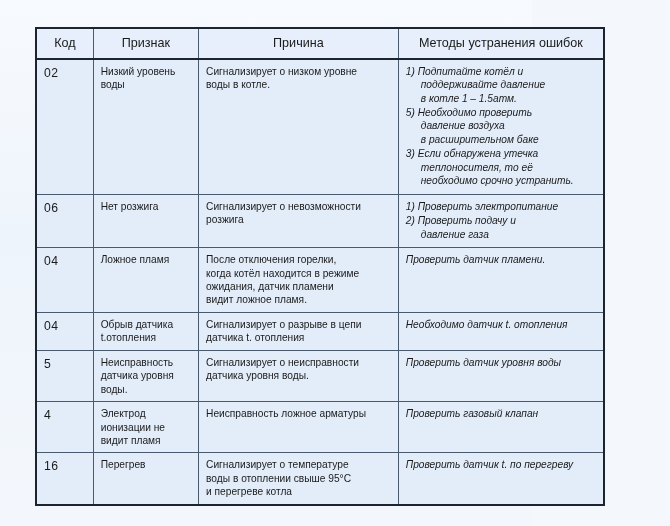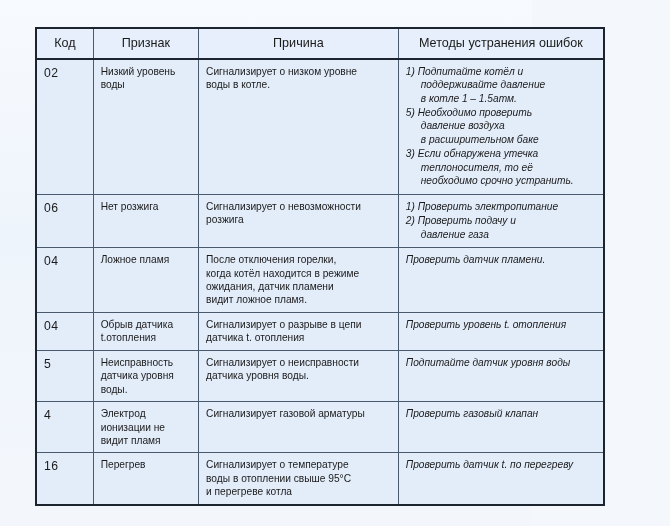--- a/index.html
+++ b/index.html
@@ -159,43 +159,43 @@
           </td>
         </tr>
         <tr>
           <td class="cell-code">04</td>
           <td class="lines">Обрыв датчика
 t.отопления</td>
           <td class="lines">Сигнализирует о разрыве в цепи
 датчика t. отопления</td>
           <td>
             <ul class="fix-list">
-              <li>Проверить уровень t. отопления</li>
+              <li>Необходимо датчик t. отопления</li>
             </ul>
           </td>
         </tr>
         <tr>
           <td class="cell-code">5</td>
           <td class="lines">Неисправность
 датчика уровня
 воды.</td>
           <td class="lines">Сигнализирует о неисправности
 датчика уровня воды.</td>
           <td>
             <ul class="fix-list">
-              <li>Подпитайте датчик уровня воды</li>
+              <li>Проверить датчик уровня воды</li>
             </ul>
           </td>
         </tr>
         <tr>
           <td class="cell-code">4</td>
           <td class="lines">Электрод
 ионизации не
 видит пламя</td>
-          <td class="lines">Сигнализирует газовой арматуры</td>
+          <td class="lines">Неисправность ложное арматуры</td>
           <td>
             <ul class="fix-list">
               <li>Проверить газовый клапан</li>
             </ul>
           </td>
         </tr>
         <tr>
           <td class="cell-code">16</td>
           <td class="lines">Перегрев</td>
           <td class="lines">Сигнализирует о температуре

